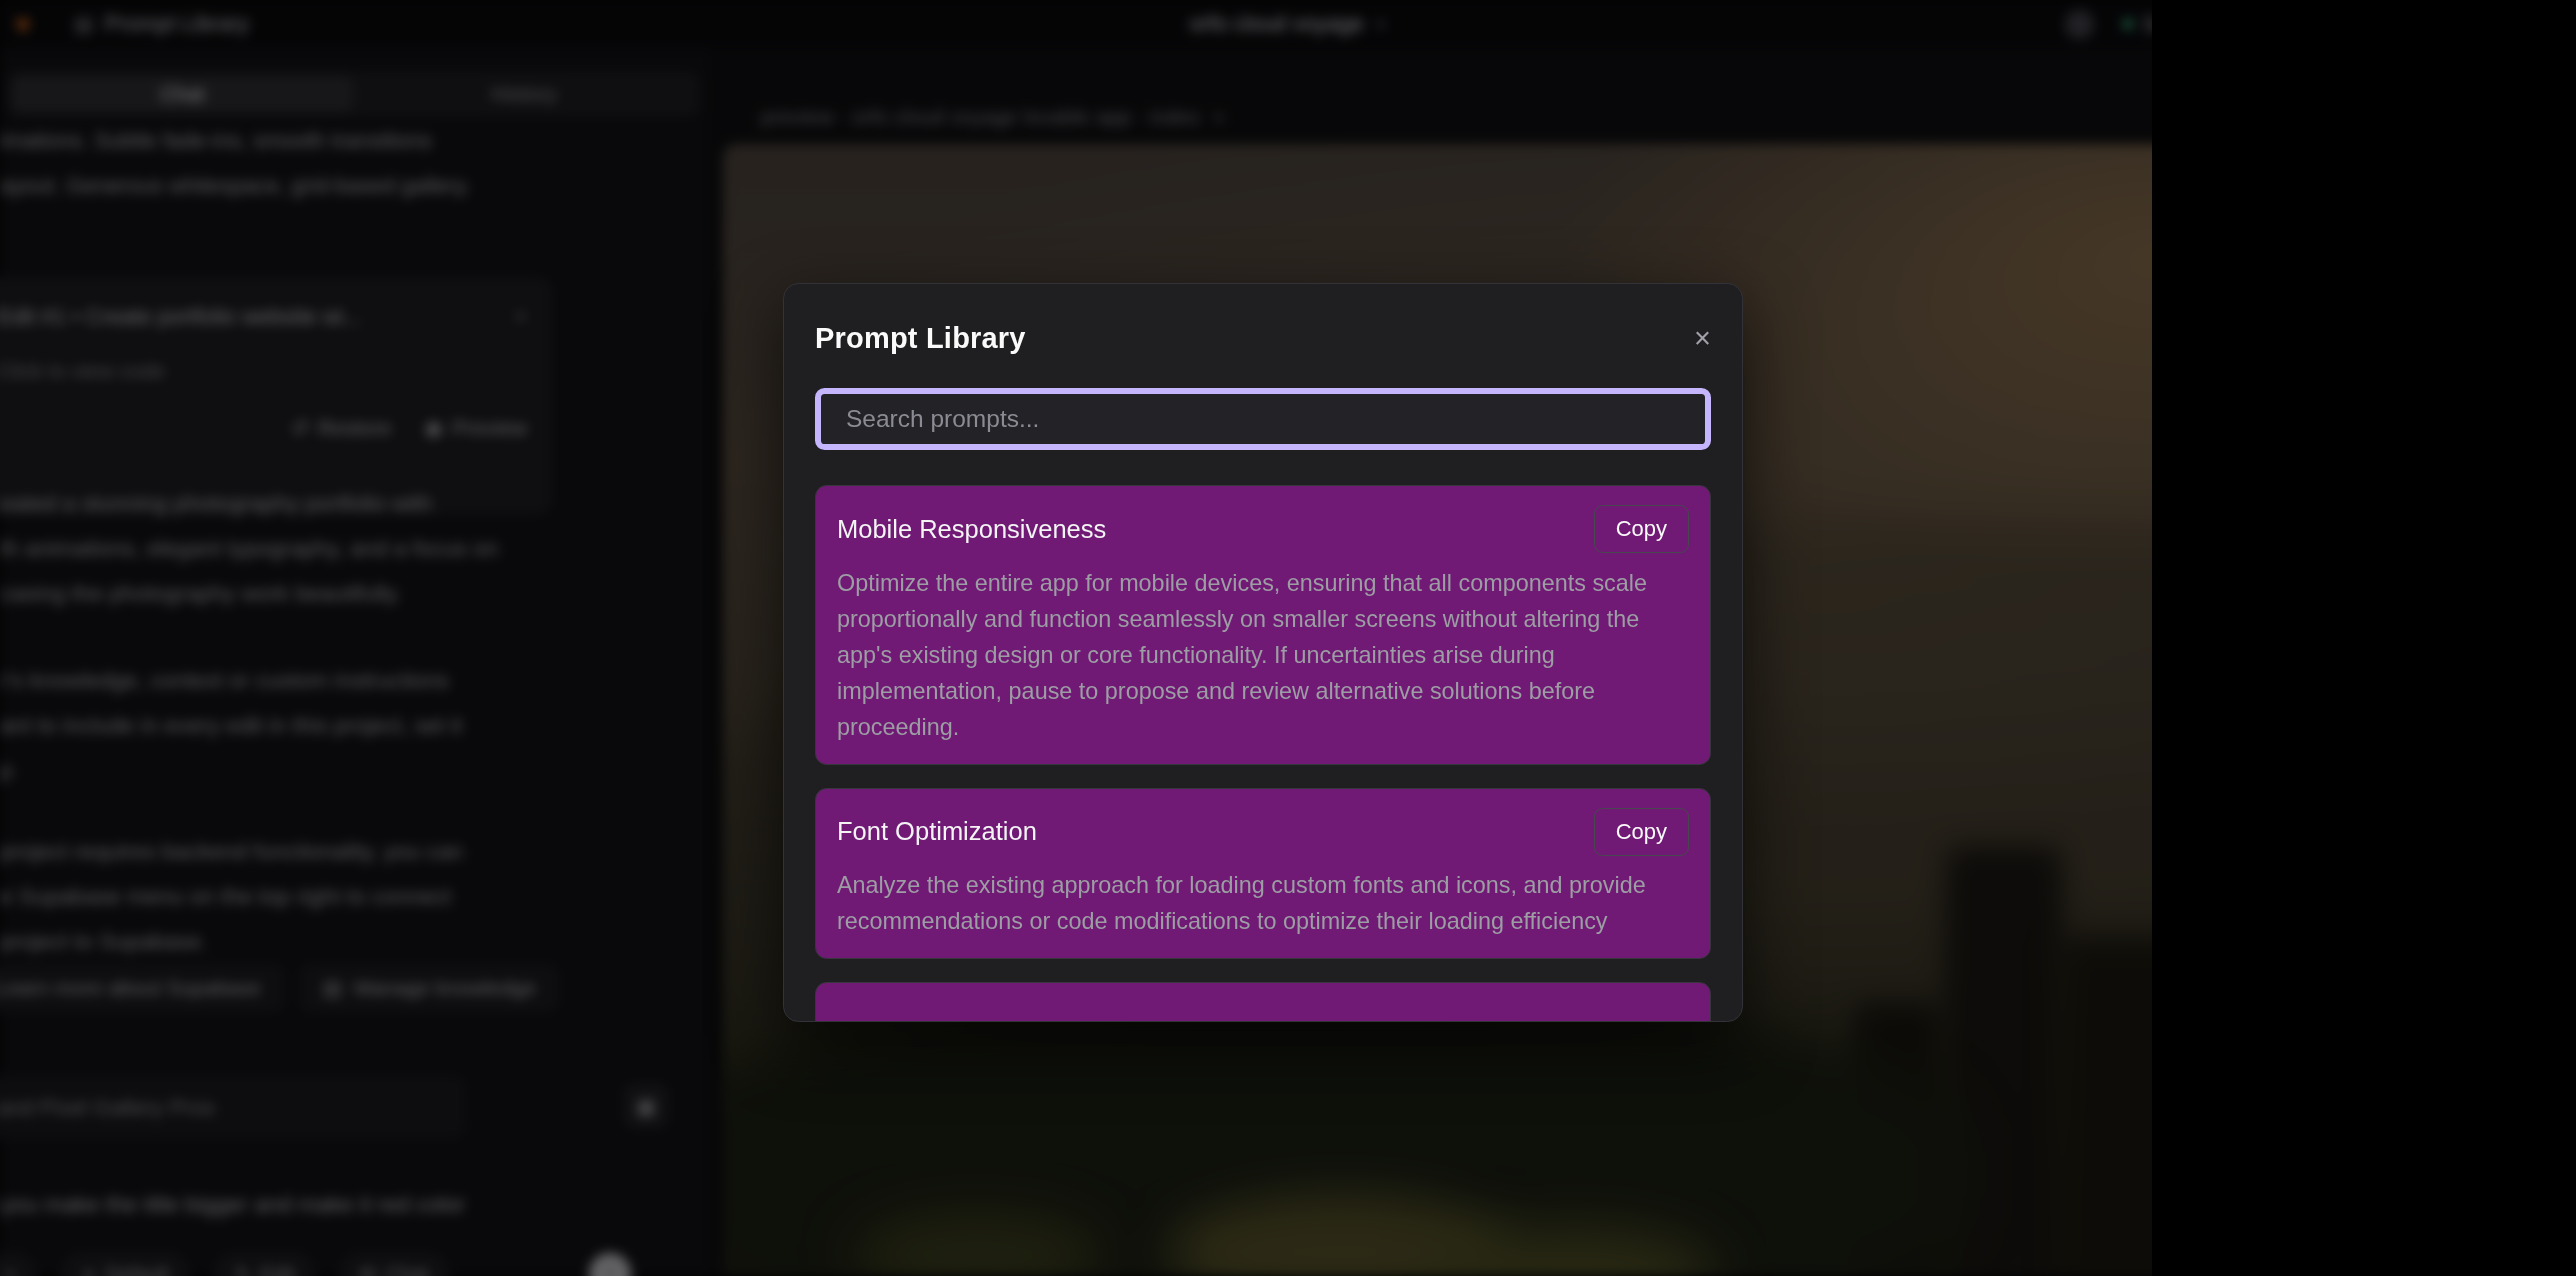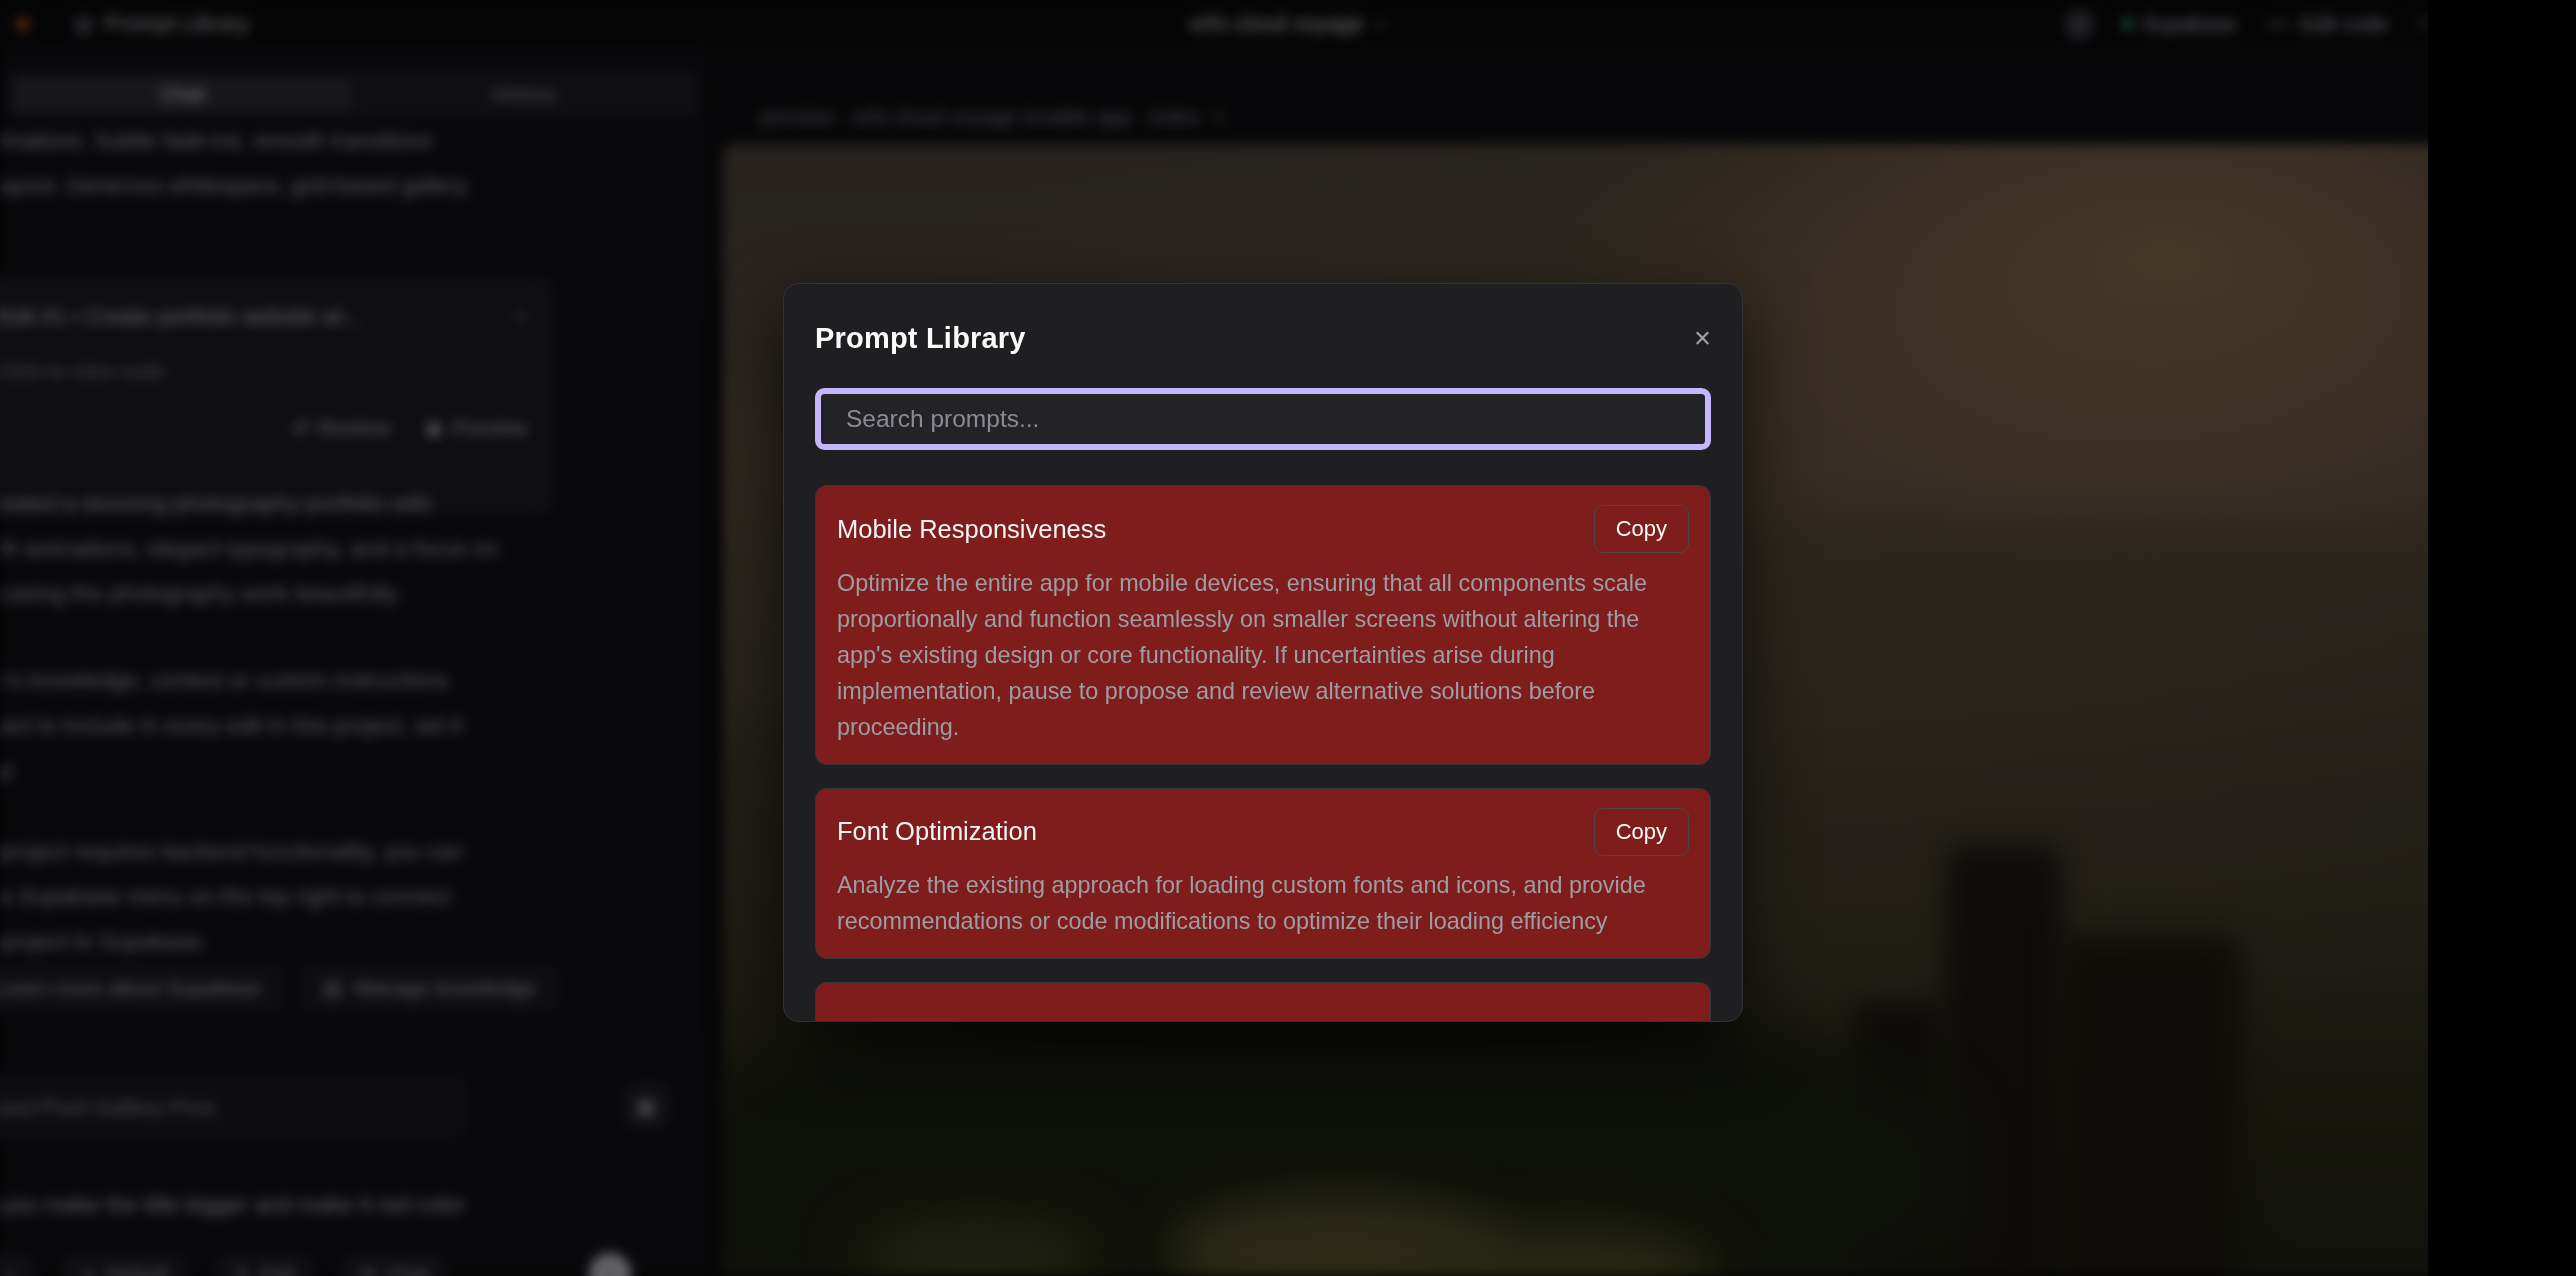--- a/index.html
+++ b/index.html
@@ -1,16 +1,16 @@
 <!DOCTYPE html>
 <html><head>
 <meta charset="utf-8">
 <style>
   html,body{margin:0;padding:0;background:#000;}
-  .screen{position:relative;width:2428px;height:1276px;overflow:hidden;background:#000;
+  .screen{position:relative;width:2152px;height:1276px;overflow:hidden;background:#000;
     font-family:"Liberation Sans","DejaVu Sans",sans-serif;color:#e4e4e7;}
   
   .app{position:absolute;inset:0;filter:blur(5.8px);}
   .topbar{position:absolute;left:0;top:0;width:2576px;height:48px;background:#050506;}
   .tb-left{position:absolute;left:15.4px;top:0;height:48px;display:flex;align-items:center;}
   .logo{font-size:25px;color:#f97316;}
   .tb-lib-icon{margin-left:44px;font-size:20px;color:#a1a1aa;}
   .tb-lib-label{margin-left:11.6px;font-size:22px;color:#d4d4d8;}
   .tb-center{position:absolute;left:50%;top:0;height:48px;transform:translateX(-50%);
     display:flex;align-items:center;gap:11.6px;}
@@ -81,21 +81,21 @@
     padding:0 31px;box-sizing:border-box;overflow:hidden;}
   .m-head{display:flex;justify-content:space-between;align-items:center;padding-top:33px;height:42px;}
   .m-title{font-size:29px;font-weight:600;color:#fafafa;letter-spacing:0.2px;}
   .m-close{font-size:29px;color:#a1a1aa;line-height:1;cursor:pointer;background:none;border:none;padding:0;}
   .m-search{margin-top:29px;height:62px;border:6px solid #c4b5fd;border-radius:9.6px;background:#232327;
     display:flex;align-items:center;box-sizing:border-box;}
   .m-search input{flex:1;background:transparent;border:none;outline:none;color:#e4e4e7;
     font-size:24.5px;padding:0 25px;font-family:inherit;}
   .m-search input::placeholder{color:#8b8b93;}
   .m-list{margin-top:35px;display:flex;flex-direction:column;gap:23px;}
-  .p-card{background:#7f1d1d;border:1px solid #36363c;border-radius:11.6px;padding:19px 21px;box-sizing:border-box;}
+  .p-card{background:#701a75;border:1px solid #36363c;border-radius:11.6px;padding:19px 21px;box-sizing:border-box;}
   .p-head{display:flex;justify-content:space-between;align-items:center;min-height:48px;}
   .p-title{font-size:25.5px;font-weight:500;color:#f4f4f5;}
   .copy-btn{height:48px;padding:0 21px;border-radius:8.7px;border:1px solid #47474f;background:transparent;
     color:#fafafa;font-size:22px;font-family:inherit;cursor:pointer;}
   .p-body{margin-top:11.6px;font-size:23.4px;line-height:36px;color:#9d9da4;}
   .p-card.partial{height:116px;}
 </style>
 </head>
 <body>
 

